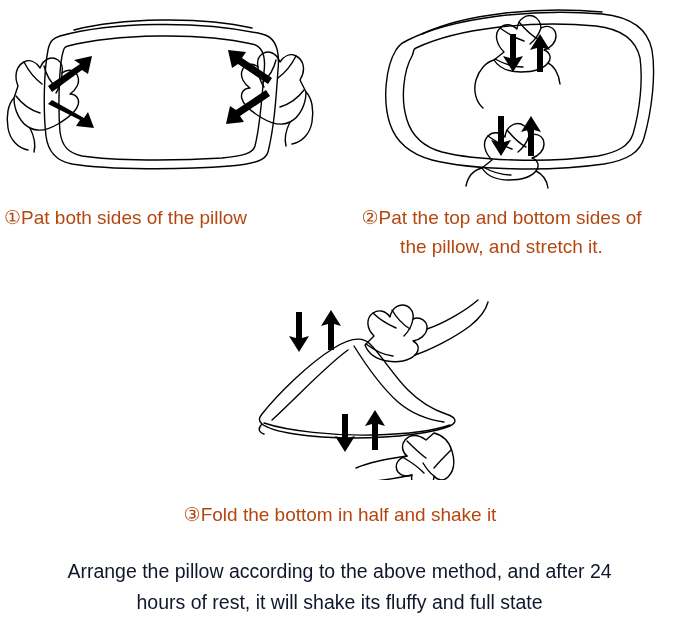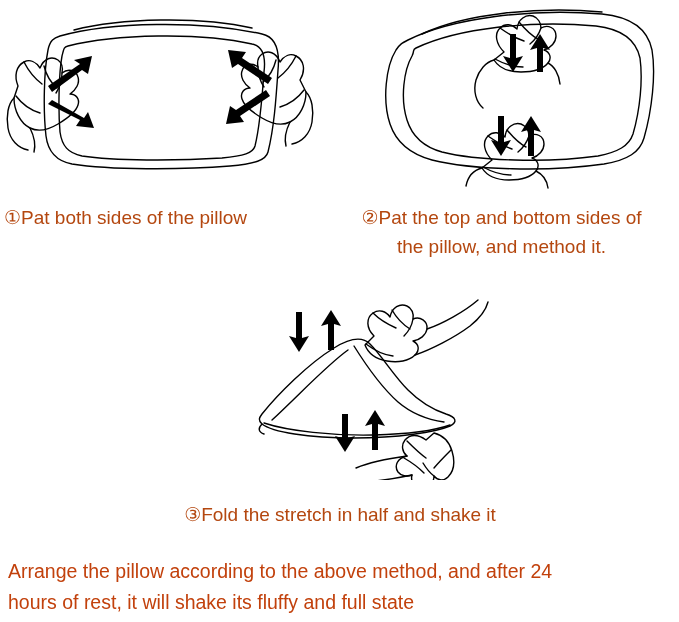--- a/index.html
+++ b/index.html
@@ -55,21 +55,22 @@
     left: 130px;
     top: 500px;
     width: 420px;
     text-align: center;
   }
   .footer {
     position: absolute;
     left: 8px;
     top: 556px;
     width: 663px;
-    color: #c2410c;
+    text-align: center;
+    color: #0f172a;
     font-size: 19.5px;
     line-height: 31px;
   }
   .marker {
     font-size: 19px;
   }
 </style>
 </head>
 <body>
 
@@ -201,25 +202,25 @@
       </g>
     </svg>
   </div>
 
   <div class="caption" id="caption-1">
     <span class="marker">①</span><span>Pat both sides of the pillow</span>
   </div>
 
   <div class="caption" id="caption-2">
     <span class="marker">②</span><span>Pat the top and bottom sides of</span><br>
-    <span>the pillow, and method it.</span>
+    <span>the pillow, and stretch it.</span>
   </div>
 
   <div class="caption" id="caption-3">
-    <span class="marker">③</span><span>Fold the stretch in half and shake it</span>
+    <span class="marker">③</span><span>Fold the bottom in half and shake it</span>
   </div>
 
   <div class="footer">
     <div>Arrange the pillow according to the above method, and after 24</div>
     <div>hours of rest, it will shake its fluffy and full state</div>
   </div>
 
 </div>
 
 </body></html>

